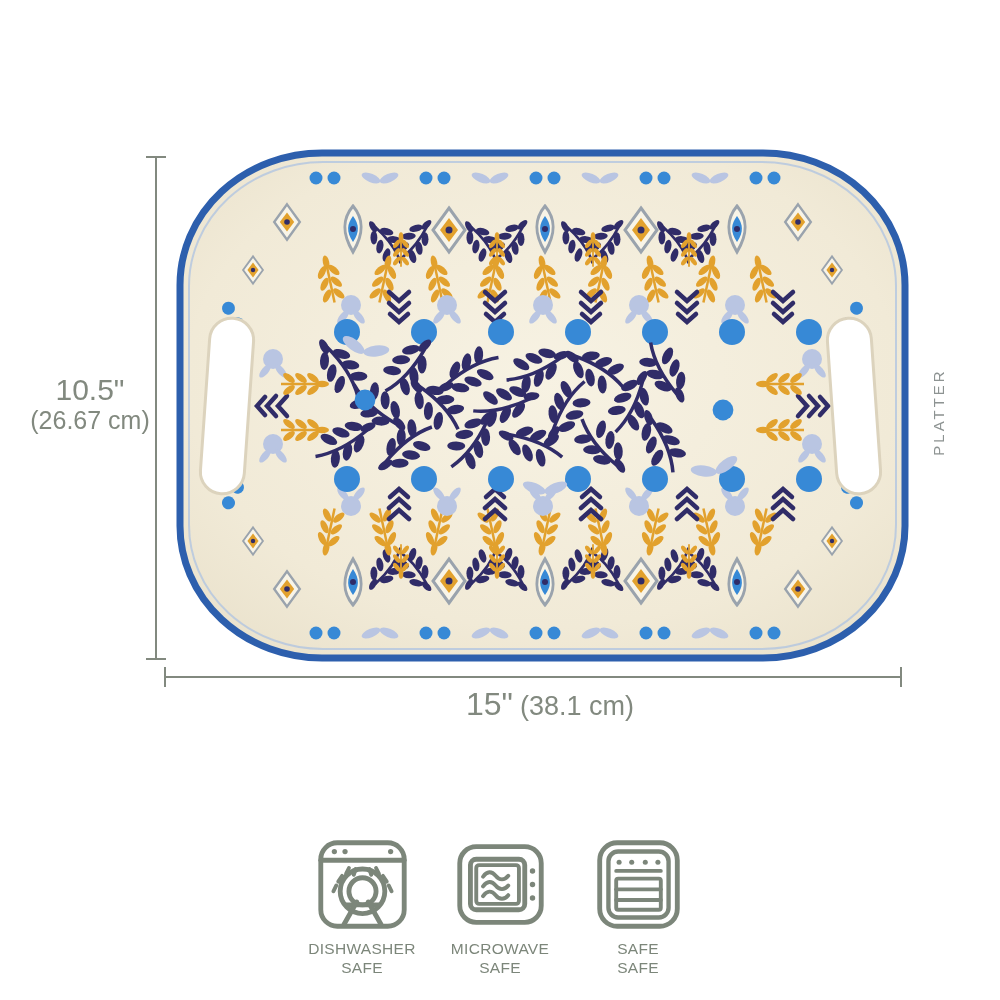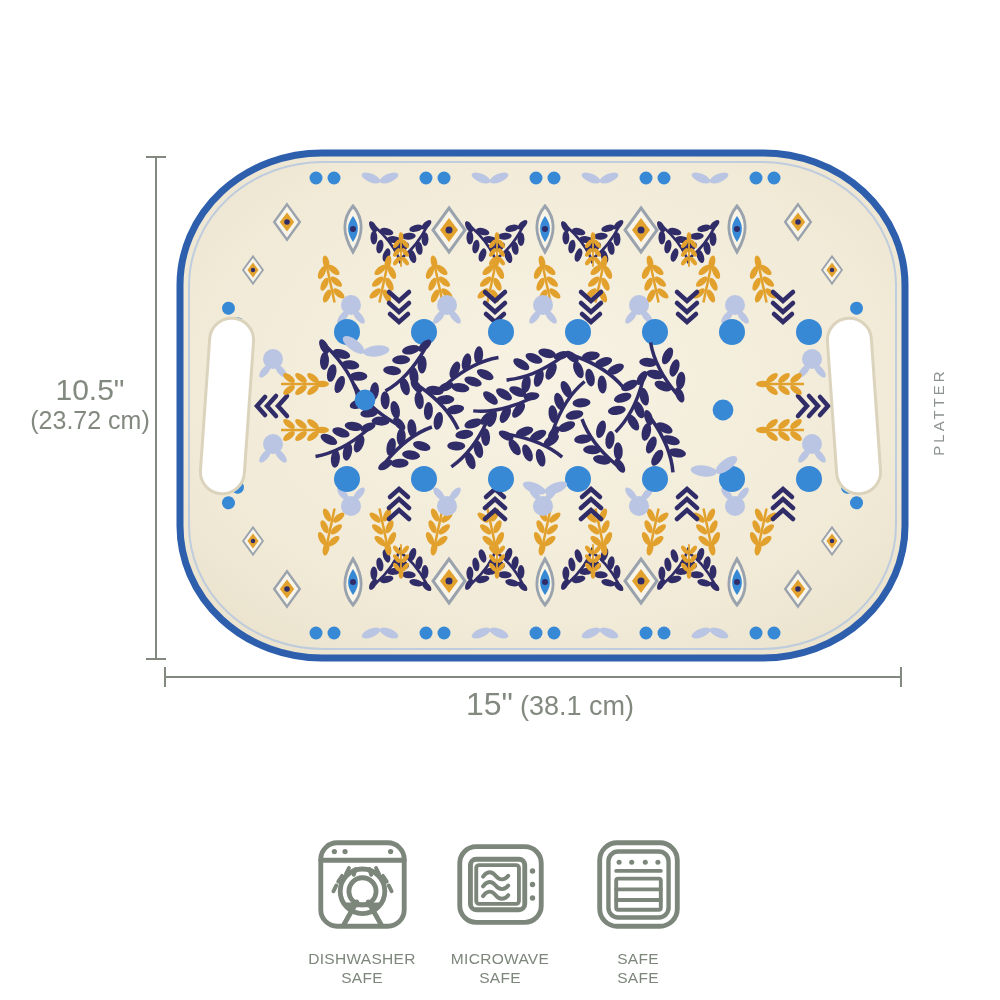--- a/index.html
+++ b/index.html
@@ -30,33 +30,33 @@
   }
 
   
   .platter-wrap{position:absolute;left:175px;top:148px;width:735px;height:515px;}
 
   
   .badges{position:absolute;top:836px;left:0;width:1000px;display:flex;justify-content:center;}
   .badge{width:138px;display:flex;flex-direction:column;align-items:center;}
   .badge svg{display:block;}
   .badge-icon{stroke:var(--icon-green);fill:none;stroke-width:5;}
-  .badge-label{margin-top:16px;text-align:center;color:var(--icon-green);font-size:15.5px;line-height:19px;letter-spacing:.3px;}
+  .badge-label{margin-top:6px;text-align:center;color:var(--icon-green);font-size:15.5px;line-height:19px;letter-spacing:.3px;}
 </style>
 </head>
 <body>
 
 <div class="stage">
 
   <div class="dim-line-v"></div>
   <div class="dim-tick-h tick-top"></div>
   <div class="dim-tick-h tick-bottom"></div>
   <div class="height-label">
     <div class="in">10.5"</div>
-    <div class="cm">(23.72 cm)</div>
+    <div class="cm">(26.67 cm)</div>
   </div>
 
   <div class="dim-line-h"></div>
   <div class="dim-tick-v tick-left"></div>
   <div class="dim-tick-v tick-right"></div>
   <div class="width-label">
     <span class="in">15"</span><span class="cm">(38.1 cm)</span>
   </div>
 
   <div class="product-side-label">PLATTER</div>

